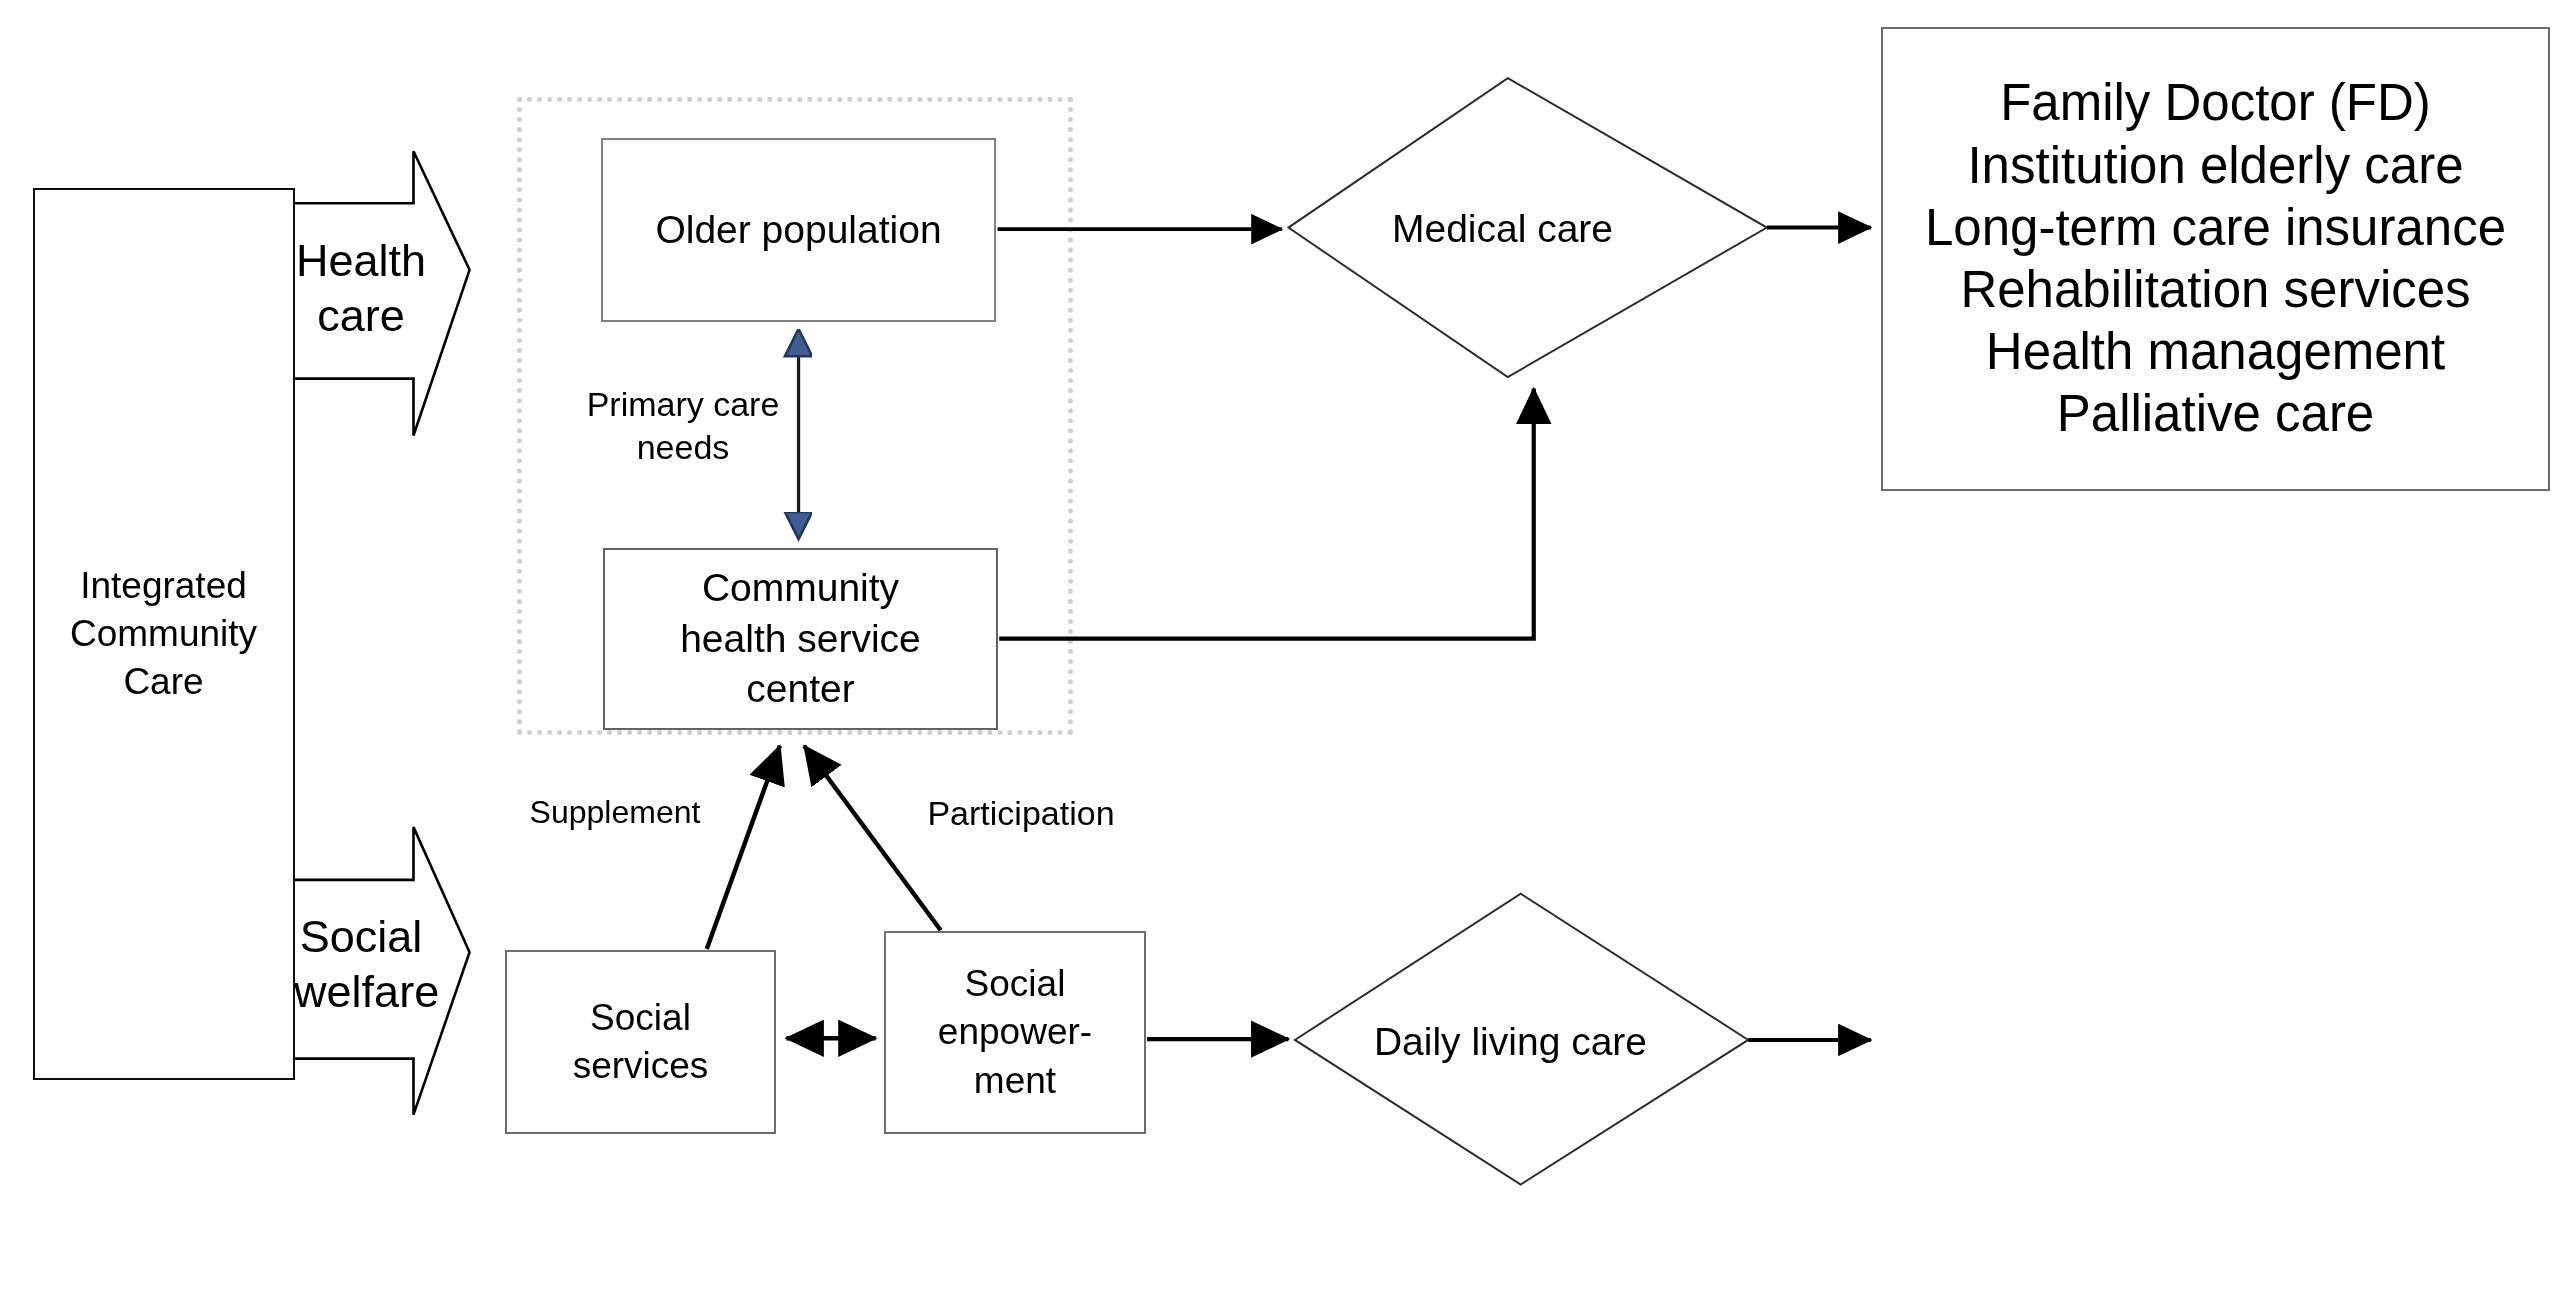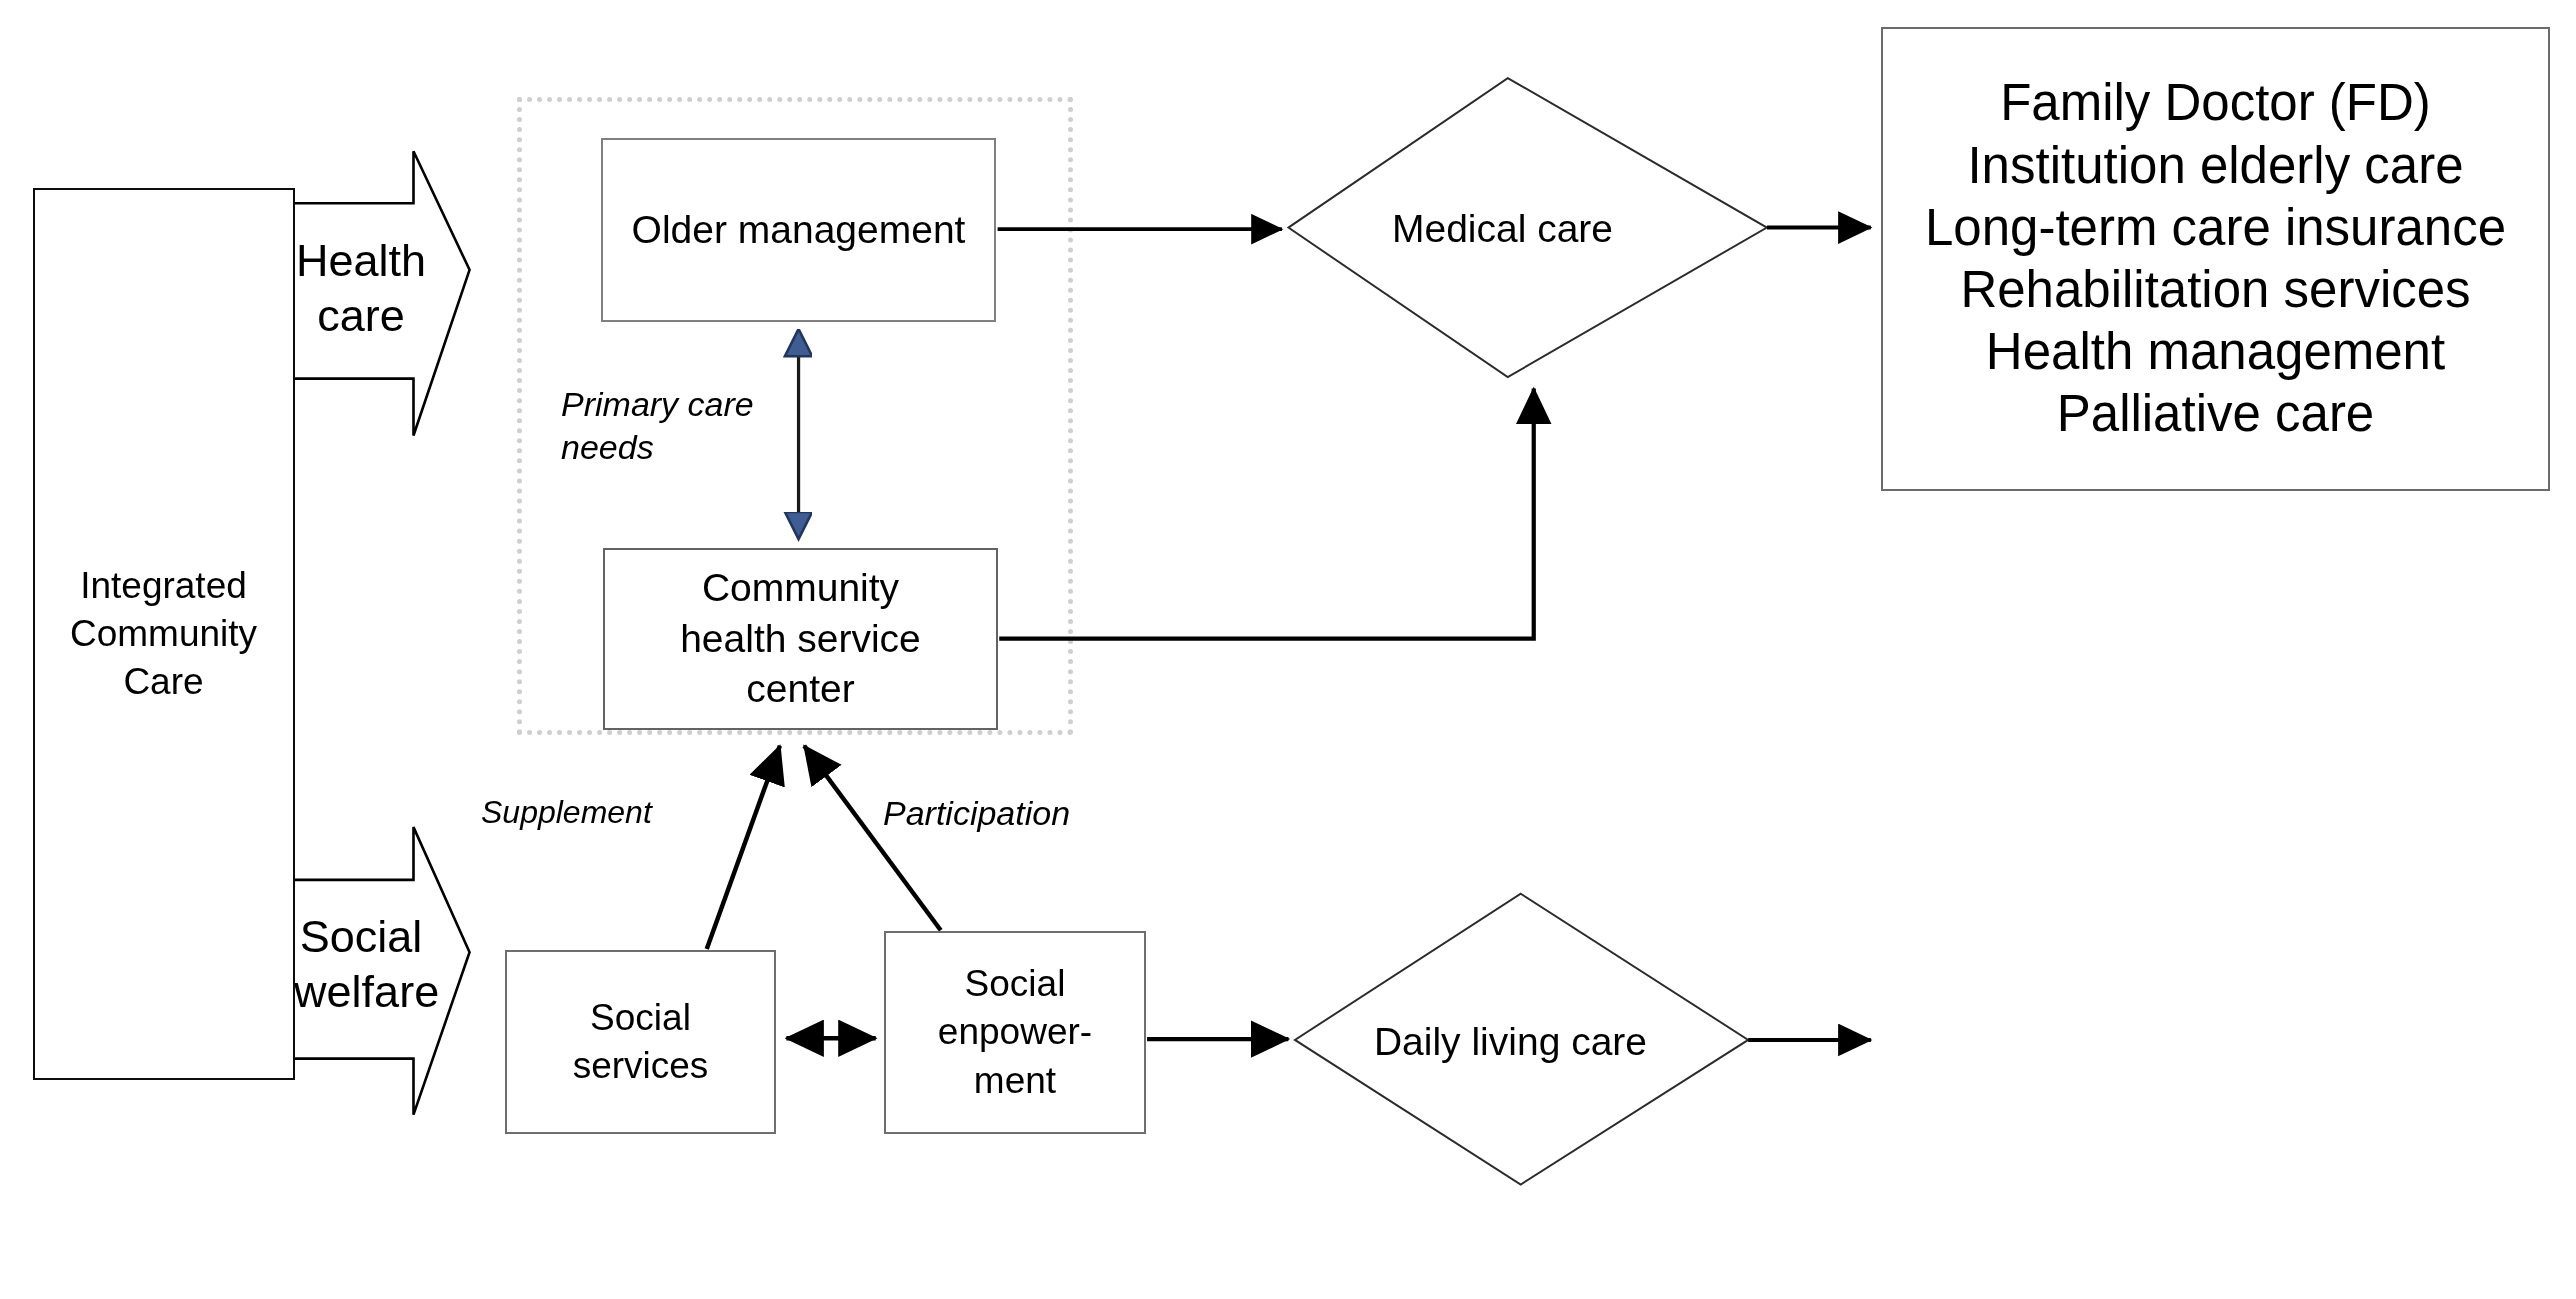--- a/index.html
+++ b/index.html
@@ -36,21 +36,21 @@
   
   #dotted-frame{
     position:absolute;left:517px;top:97px;width:556px;height:638px;
     border:5.7px dotted #cfcfcf;
     box-sizing:border-box;
     background:transparent;
   }
 
   
   .elabel{
-    position:absolute;color:#000;text-align:left;white-space:pre-line;line-height:1.25;font-style:italic;
+    position:absolute;color:#000;text-align:center;white-space:pre-line;line-height:1.25;
   }
   #lbl-primary{left:561px;top:383px;width:244px;font-size:34px;}
   #lbl-supplement{left:481px;top:792px;width:268px;font-size:32px;}
   #lbl-participation{left:883px;top:792px;width:276px;font-size:34px;}
 
   
   .blockarrow{position:absolute;}
   .blockarrow .txt{
     position:absolute;color:#000;text-align:center;white-space:pre-line;
     font-size:45px;line-height:1.22;
@@ -120,21 +120,21 @@
 
     <line x1="1412" y1="1279" x2="1586" y2="1279" stroke="#000000" stroke-width="5.5" marker-end="url(#ah-black)"></line>
 
     <line x1="2152" y1="1280" x2="2303" y2="1280" stroke="#000000" stroke-width="4.8" marker-end="url(#ah-black)"></line>
   </svg>
 
   <div class="node dark" id="icc">Integrated
 Community
 Care</div>
 
-  <div class="node" id="older-pop">Older management</div>
+  <div class="node" id="older-pop">Older population</div>
 
   <div class="node" id="chsc">Community
 health service
 center</div>
 
   <div class="node" id="soc-serv">Social
 services</div>
 
   <div class="node" id="soc-emp">Social
 enpower-

